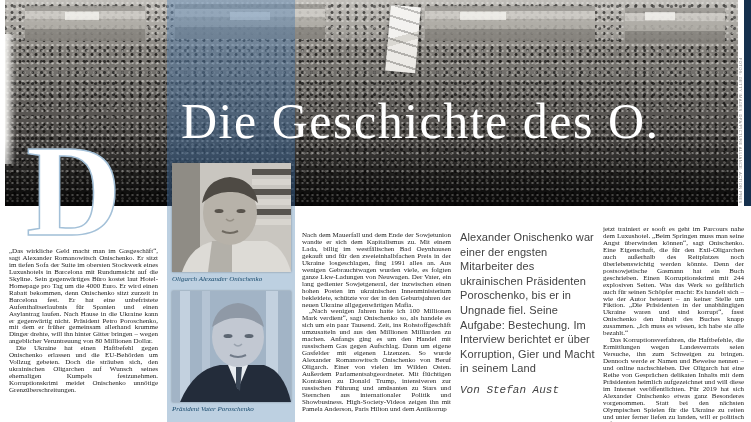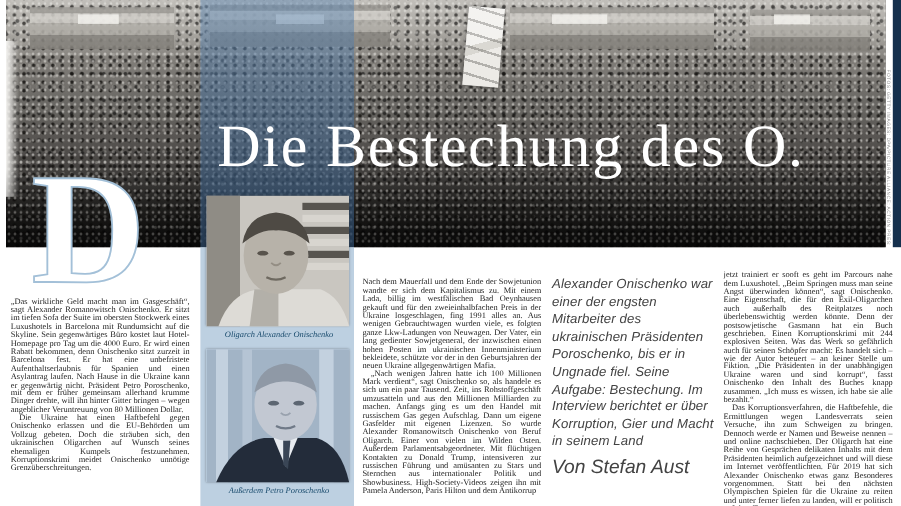--- a/index.html
+++ b/index.html
@@ -67,44 +67,44 @@
     color:#ffffff;-webkit-text-stroke:1.5px #a3c0d8;text-stroke:1.5px #a3c0d8;
   }
   
   .blue-column{position:absolute;left:167px;top:206px;width:128px;height:216px;background:#bdd0e1;z-index:1;}
   .portrait{position:absolute;left:172px;width:119px;z-index:3;box-shadow:0 0 2px rgba(0,0,0,.35);}
   .portrait svg{display:block;}
   .portrait-1{top:163px;height:109px;}
   .portrait-2{top:291px;height:111px;}
   .caption{
     position:absolute;left:172px;width:121px;z-index:3;
-    font-family:"Liberation Serif",serif;font-style:italic;font-size:7px;color:#17496b;text-align:center;
+    font-family:"Liberation Serif",serif;font-style:italic;font-size:7px;color:#17496b;
   }
   .caption-1{top:275px;}
   .caption-2{top:405px;}
   
   .col{
     position:absolute;z-index:3;color:#1b1b1b;
     font-family:"Liberation Serif",serif;font-size:7px;line-height:6.95px;
     text-align:justify;hyphens:auto;-webkit-hyphens:auto;
   }
   .col p{margin:0;}
   .col p + p{text-indent:7px;}
   .col-1{left:9px;top:248px;width:149px;height:176px;overflow:hidden;}
   .col-2{left:302px;top:232px;width:149px;height:192px;overflow:hidden;}
   .col-3{left:603px;top:226px;width:141px;height:198px;overflow:hidden;}
   
   .standfirst{
     position:absolute;left:460px;top:230px;width:136px;z-index:3;
     font-family:"Liberation Sans",sans-serif;font-size:11px;line-height:14.6px;
-    color:#424242;letter-spacing:.1px;font-style:italic;
+    color:#424242;letter-spacing:.1px;
   }
   .byline{
     position:absolute;left:460px;top:383px;width:136px;z-index:3;
-    font-family:Liberation Sans, sans-serif;font-style:italic;font-size:16px;line-height:14.6px;
+    font-family:Liberation Mono, monospace;font-style:italic;font-size:11px;line-height:14.6px;
     color:#424242;
   }
 </style>
 </head>
 <body>
 
 <div id="page">
 
   <div class="hero-photo">
     <div class="hut h1"></div>
@@ -116,21 +116,21 @@
     <div class="stall-mark sm3"></div>
     <div class="stall-mark sm4"></div>
     <div class="flag"></div>
     <div class="light-wedge"></div>
   </div>
 
   <div class="blue-overlay"></div>
   <div class="navy-bar"></div>
   <div class="photo-credit">FOTOS: GETTY IMAGES; DPA/PICTURE ALLIANCE; ACTION PRESS</div>
 
-  <div class="hero-title">Die Bestechung des O.</div>
+  <div class="hero-title">Die Geschichte des O.</div>
   <div class="drop-cap">D</div>
 
   <div class="blue-column"></div>
 
   <div class="portrait portrait-1">
     <svg width="119" height="109" viewBox="0 0 119 109">
       <rect width="119" height="109" fill="#c9c6c0"></rect>
       <rect x="0" width="28" height="109" fill="#8f8c85"></rect>
       <g>
         <rect x="80" y="6" width="39" height="6" fill="#57544f"></rect>
@@ -162,21 +162,21 @@
       <path d="M56 74 L76 74 L66 98 Z" fill="#e8ecf0"></path>
       <path d="M64 76 L70 76 L68 100 L64 96 Z" fill="#3a4656"></path>
       <ellipse cx="66" cy="46" rx="26" ry="30" fill="#c2c8d2"></ellipse>
       <path d="M40 36 Q44 14 66 12 Q88 14 92 36 Q78 26 66 27 Q54 26 40 36 Z" fill="#8f99a6"></path>
       <ellipse cx="56" cy="45" rx="4.5" ry="2" fill="#5c6672"></ellipse>
       <ellipse cx="77" cy="45" rx="4.5" ry="2" fill="#5c6672"></ellipse>
       <path d="M58 64 Q66 68 74 64" stroke="#707a88" stroke-width="2" fill="none"></path>
       <path d="M62 53 Q66 57 70 53" stroke="#99a2ae" stroke-width="1.5" fill="none"></path>
     </svg>
   </div>
-  <div class="caption caption-2">Außerdem Petro Poroschenko</div>
+  <div class="caption caption-2">Präsident Vater Poroschenko</div>
 
   <div class="col col-1">
     <p>„Das wirkliche Geld macht man im Gasgeschäft“, sagt Alexander Romanowitsch Onischenko. Er sitzt im tiefen Sofa der Suite im obersten Stockwerk eines Luxushotels in Barcelona mit Rundumsicht auf die Skyline. Sein gegenwärtiges Büro kostet laut Hotel-Homepage pro Tag um die 4000 Euro. Er wird einen Rabatt bekommen, denn Onischenko sitzt zurzeit in Barcelona fest. Er hat eine unbefristete Aufenthaltserlaubnis für Spanien und einen Asylantrag laufen. Nach Hause in die Ukraine kann er gegenwärtig nicht. Präsident Petro Poroschenko, mit dem er früher gemeinsam allerhand krumme Dinger drehte, will ihn hinter Gitter bringen – wegen angeblicher Veruntreuung von 80 Millionen Dollar.</p>
     <p>Die Ukraine hat einen Haftbefehl gegen Onischenko erlassen und die EU-Behörden um Vollzug gebeten. Doch die sträuben sich, den ukrainischen Oligarchen auf Wunsch seines ehemaligen Kumpels festzunehmen. Korruptionskrimi meidet Onischenko unnötige Grenzüberschreitungen.</p>
   </div>
 
   <div class="col col-2">
     <p>Nach dem Mauerfall und dem Ende der Sowjetunion wandte er sich dem Kapitalismus zu. Mit einem Lada, billig im westfälischen Bad Oeynhausen gekauft und für den zweieinhalbfachen Preis in der Ukraine losgeschlagen, fing 1991 alles an. Aus wenigen Gebrauchtwagen wurden viele, es folgten ganze Lkw-Ladungen von Neuwagen. Der Vater, ein lang gedienter Sowjetgeneral, der inzwischen einen hohen Posten im ukrainischen Innenministerium bekleidete, schützte vor der in den Geburtsjahren der neuen Ukraine allgegenwärtigen Mafia.</p>
     <p>„Nach wenigen Jahren hatte ich 100 Millionen Mark verdient“, sagt Onischenko so, als handele es sich um ein paar Tausend. Zeit, ins Rohstoffgeschäft umzusatteln und aus den Millionen Milliarden zu machen. Anfangs ging es um den Handel mit russischem Gas gegen Aufschlag. Dann um eigene Gasfelder mit eigenen Lizenzen. So wurde Alexander Romanowitsch Onischenko von Beruf Oligarch. Einer von vielen im Wilden Osten. Außerdem Parlamentsabgeordneter. Mit flüchtigen Kontakten zu Donald Trump, intensiveren zur russischen Führung und amüsanten zu Stars und Sternchen aus internationaler Politik und Showbusiness. High-Society-Videos zeigen ihn mit Pamela Anderson, Paris Hilton und dem Antikorrup</p>
   </div>

